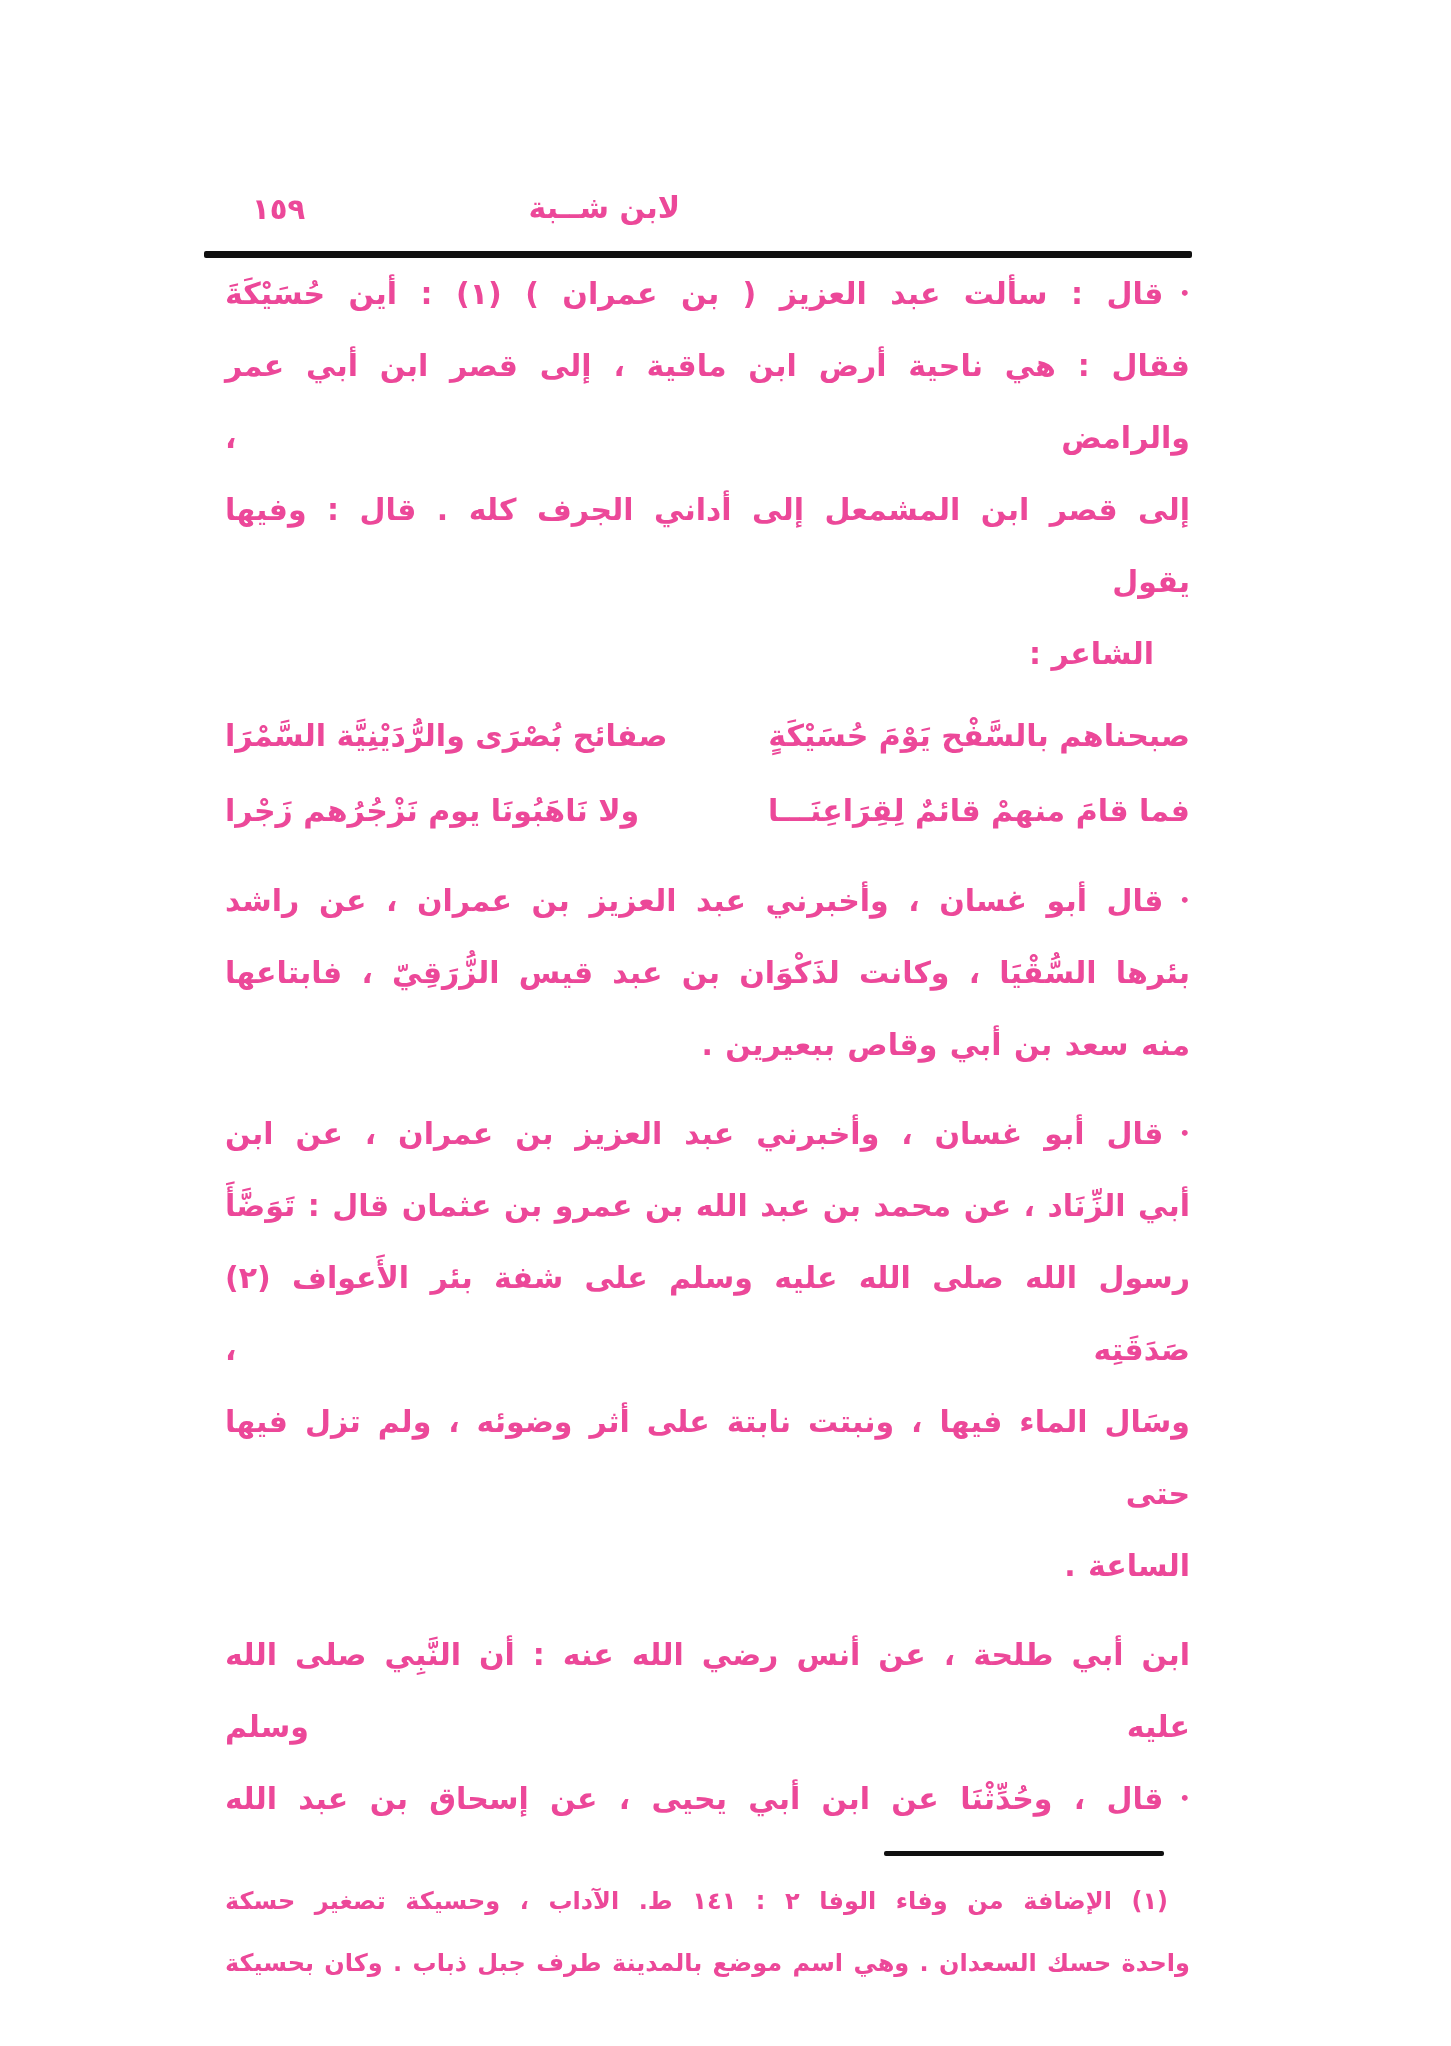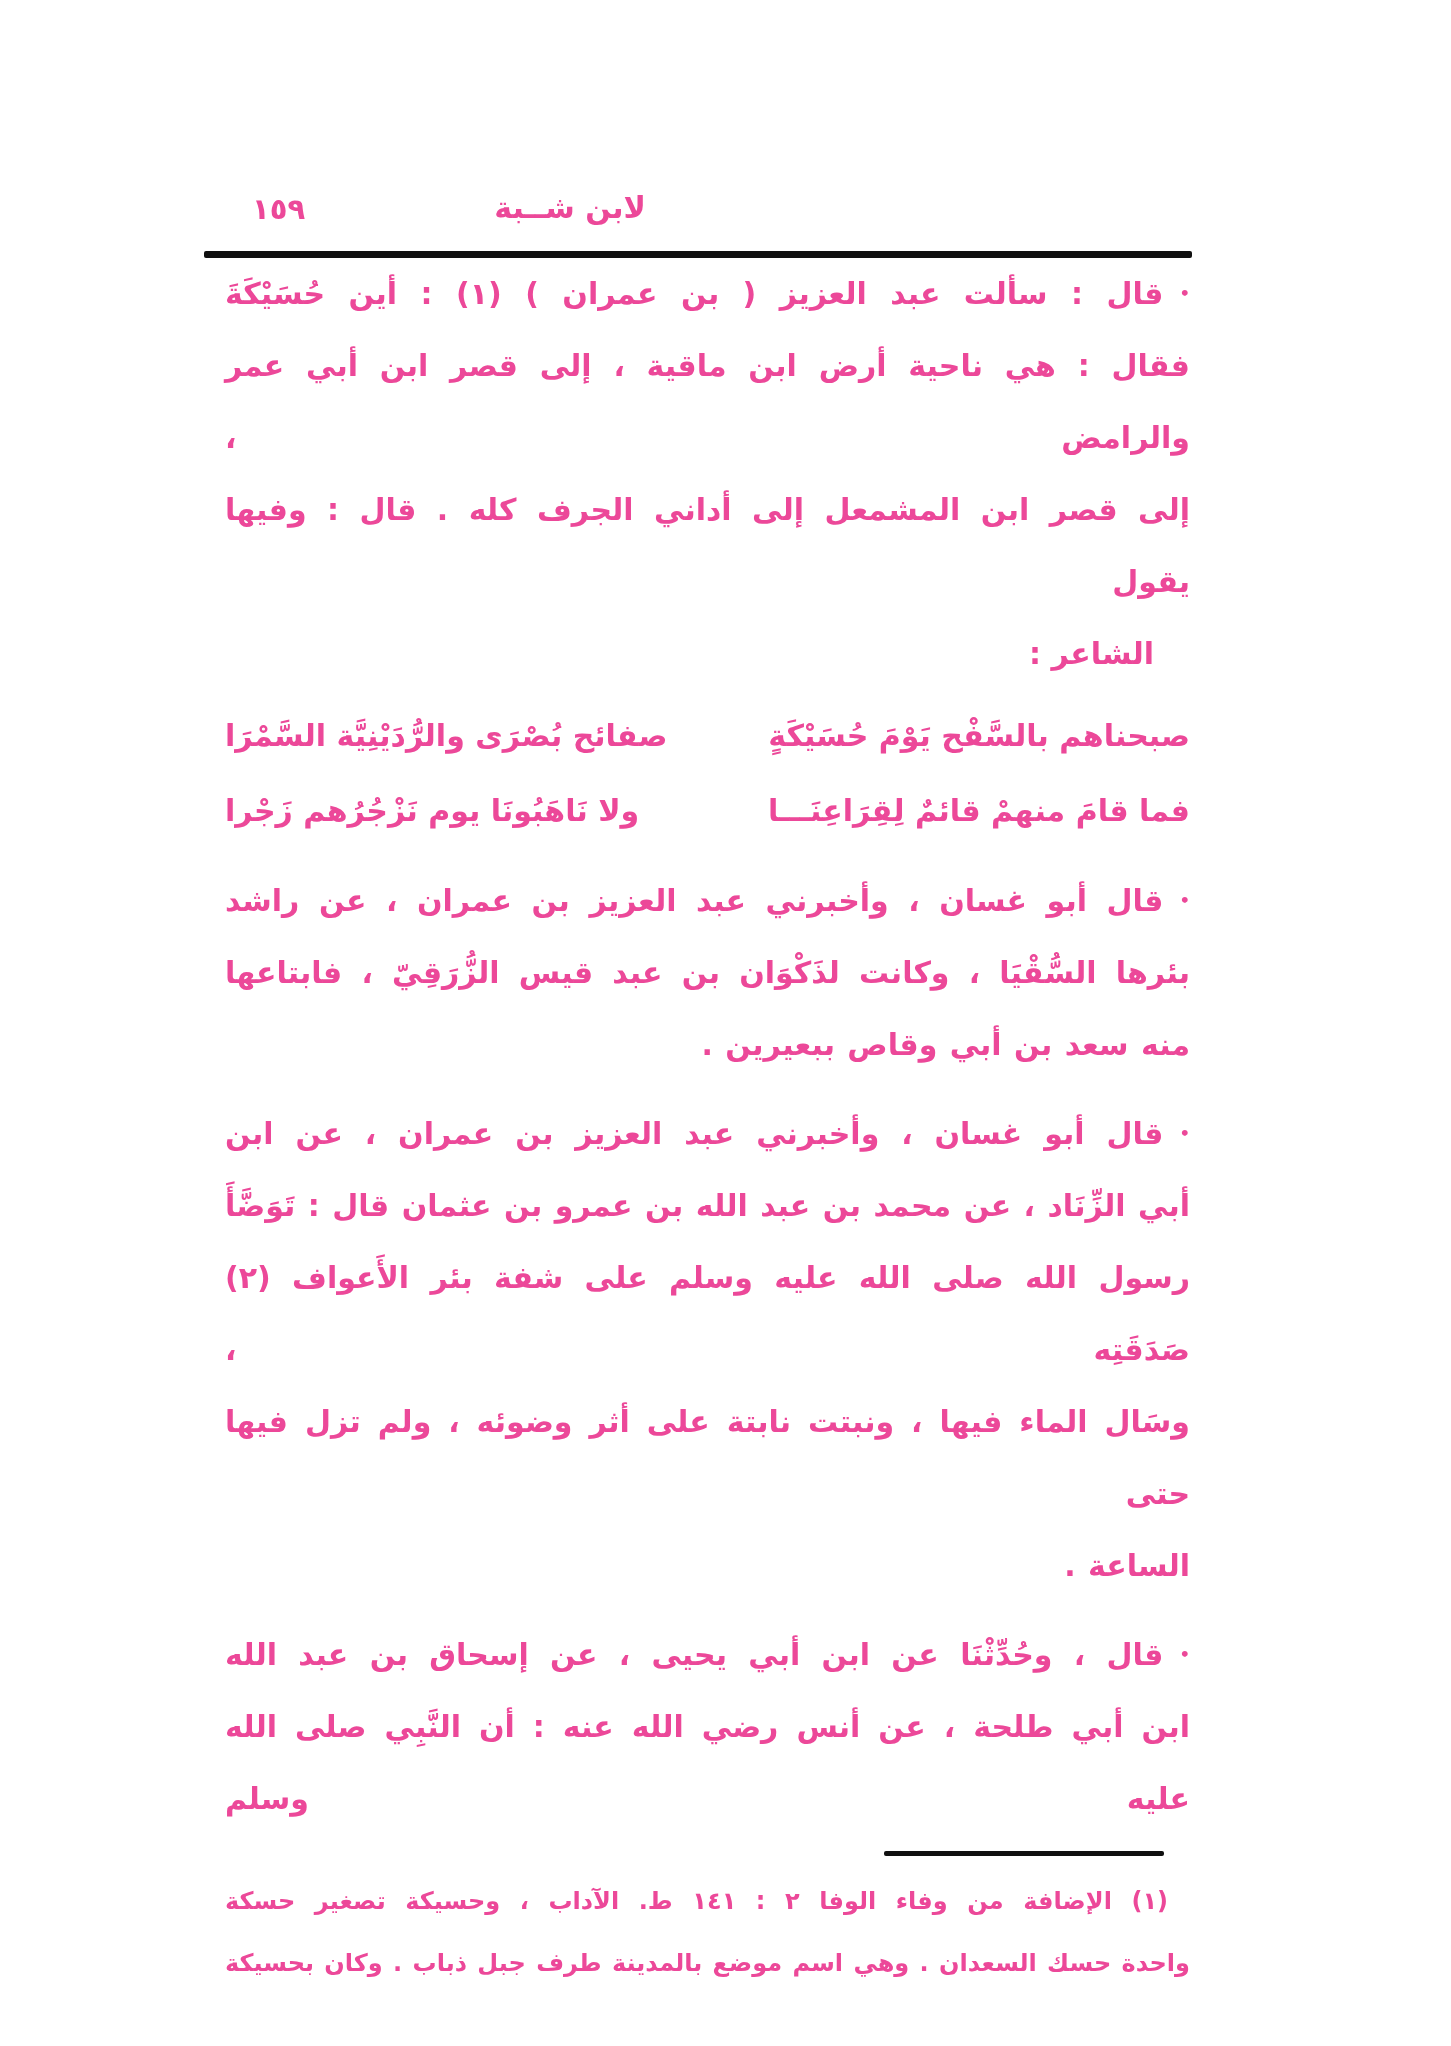--- a/index.html
+++ b/index.html
@@ -21,21 +21,21 @@
     top: 192px;
     left: 252px;
     font-size: 29px;
     letter-spacing: 1px;
   }
   .book-title {
     position: absolute;
     top: 190px;
     left: 460px;
     width: 220px;
-    text-align: center;
+    text-align: right;
     font-size: 30px;
   }
   .header-rule {
     position: absolute;
     top: 251px;
     left: 204px;
     width: 988px;
     height: 7px;
     background: #101010;
     border-radius: 2px;
@@ -137,22 +137,22 @@
 
     <div class="para">
       <div class="tline"><span class="bullet">•</span><span>قال أبو غسان ، وأخبرني عبد العزيز بن عمران ، عن ابن</span></div>
       <div class="tline">أبي الزِّنَاد ، عن محمد بن عبد الله بن عمرو بن عثمان قال : تَوَضَّأَ</div>
       <div class="tline">رسول الله صلى الله عليه وسلم على شفة بئر الأَعواف (٢) صَدَقَتِه ،</div>
       <div class="tline">وسَال الماء فيها ، ونبتت نابتة على أثر وضوئه ، ولم تزل فيها حتى</div>
       <div class="tline endline">الساعة .</div>
     </div>
 
     <div class="para">
+      <div class="tline">ابن أبي طلحة ، عن أنس رضي الله عنه : أن النَّبِي صلى الله عليه وسلم</div>
       <div class="tline"><span class="bullet">•</span><span>قال ، وحُدِّثْنَا عن ابن أبي يحيى ، عن إسحاق بن عبد الله</span></div>
-      <div class="tline">ابن أبي طلحة ، عن أنس رضي الله عنه : أن النَّبِي صلى الله عليه وسلم</div>
     </div>
 
     <div class="footnote-divider"></div>
 
     <div class="footnotes">
       <div>
         <div class="fline fstart">(١) الإضافة من وفاء الوفا ٢ : ١٤١ ط. الآداب ، وحسيكة تصغير حسكة</div>
         <div class="fline">واحدة حسك السعدان . وهي اسم موضع بالمدينة طرف جبل ذباب . وكان بحسيكة</div>
 
       </div>

